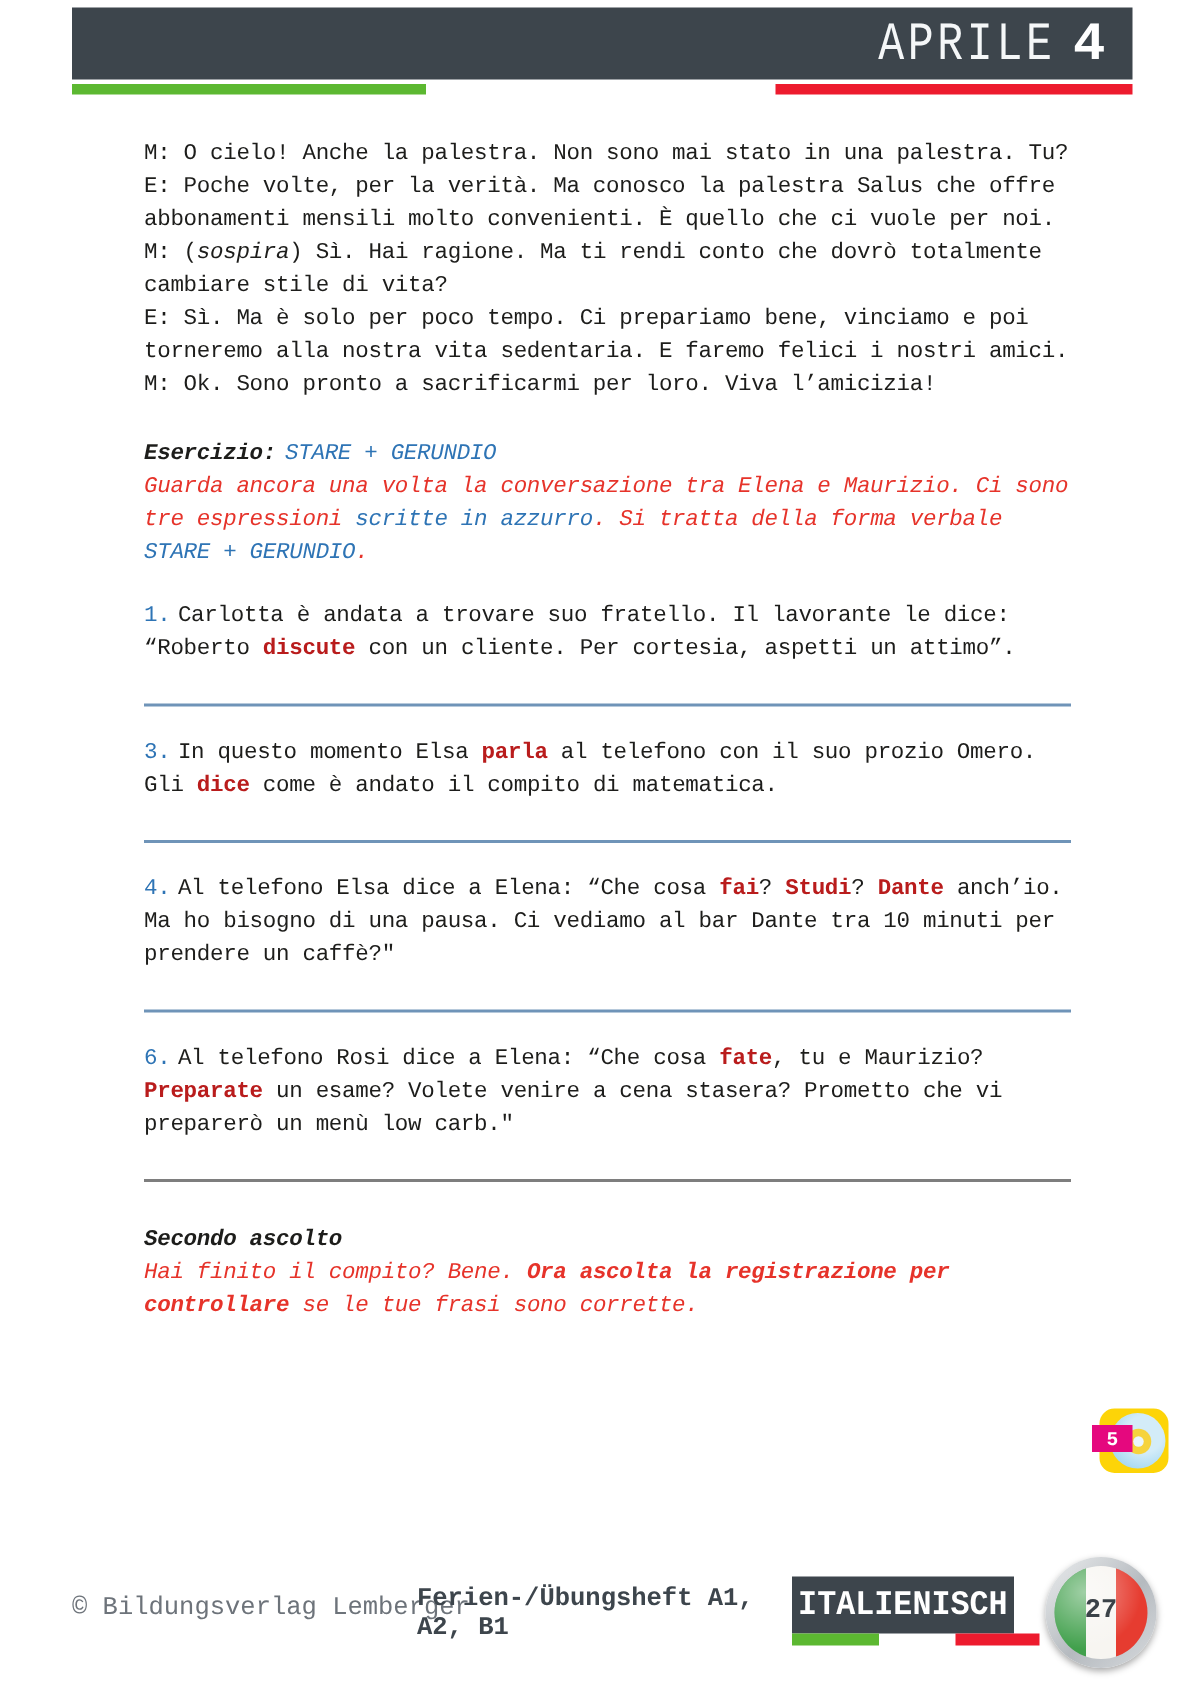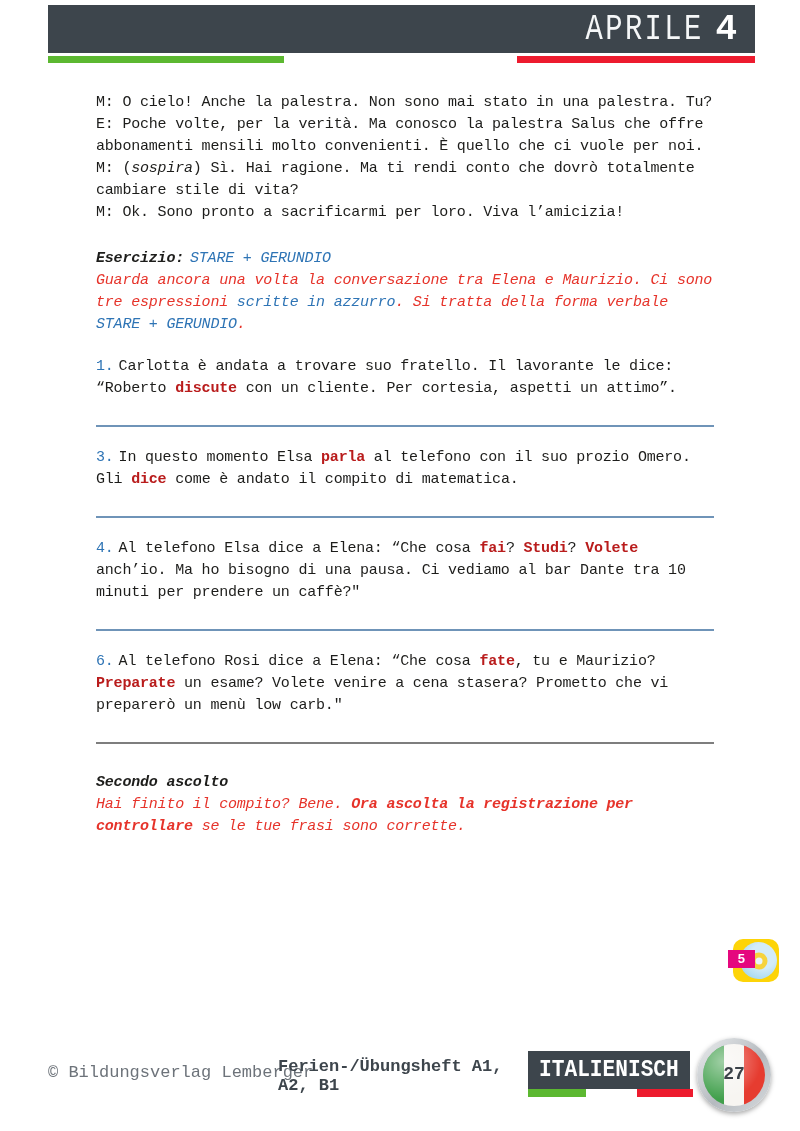--- a/index.html
+++ b/index.html
@@ -39,21 +39,21 @@
       background:radial-gradient(circle at 62% 38%, #d3ecf8 0 38%, #aedcf2 70%, #8fc9e8 100%);}
   .cd-hub{position:absolute;left:50%;top:50%;transform:translate(-50%,-50%);width:17px;height:17px;border-radius:50%;
       background:#f6d33c;display:flex;align-items:center;justify-content:center;}
   .cd-hub::after{content:"";width:7px;height:7px;border-radius:50%;background:#eaf6fc;}
   .audio-tag{position:absolute;left:-5px;top:11px;width:27px;height:18px;background:#e5087e;color:#fff;
       font-weight:bold;font-size:13px;display:flex;align-items:center;justify-content:center;}
   
   .footer{position:absolute;left:48px;top:1048px;width:720px;height:80px;}
   .copyright{position:absolute;left:0;top:15px;font-size:17px;color:#6d737a;}
   .series{position:absolute;left:230px;top:9px;width:244px;text-align:left;font-weight:bold;font-size:17px;color:#3d454c;}
-  .subject-box{position:absolute;left:480px;top:3px;width:162px;height:38px;background:#3d454c;
+  .subject-box{position:absolute;left:480px;top:3px;width:148px;height:38px;background:#3d454c;
       display:flex;align-items:center;justify-content:center;}
   .subject-box span{color:#ffffff;font-weight:bold;font-size:23px;transform:scaleX(.92);white-space:nowrap;}
   .f-stripe{position:absolute;top:41px;height:8px;}
   .f-green{left:480px;width:58px;background:#5cb831;}
   .f-red{left:589px;width:56px;background:#ed1b2e;}
   .badge{position:absolute;left:649px;top:-10px;width:74px;height:74px;border-radius:50%;
       background:linear-gradient(135deg,#eceeef 0%,#b5babf 55%,#d8dbde 100%);
       display:flex;align-items:center;justify-content:center;box-shadow:0 2px 5px rgba(0,0,0,.35);}
   .badge-flag{position:relative;width:62px;height:62px;border-radius:50%;overflow:hidden;
       background:linear-gradient(90deg,#41a04c 0 34%,#f7f5f1 34% 66%,#e63c30 66% 100%);}
@@ -71,39 +71,40 @@
     <span class="header-month">APRILE</span>
     <span class="header-num">4</span>
   </div>
   <div class="stripe stripe-green"></div>
   <div class="stripe stripe-red"></div>
 
   <div class="content">
     <p><span>M: O cielo! Anche la palestra. Non sono mai stato in una palestra. Tu?</span></p>
     <p><span>E: Poche volte, per la verità. Ma conosco la palestra Salus che offre abbonamenti mensili molto convenienti. È quello che ci vuole per noi.</span></p>
     <p><span>M: (</span><span class="seg-i">sospira</span><span>) Sì. Hai ragione. Ma ti rendi conto che dovrò totalmente cambiare stile di vita?</span></p>
+    <p><span>E: Sì. Ma è solo per poco tempo. Ci prepariamo bene, vinciamo e poi torneremo alla nostra vita sedentaria. E faremo felici i nostri amici.</span></p>
     <p><span>M: Ok. Sono pronto a sacrificarmi per loro. Viva l’amicizia!</span></p>
 
     <p class="ex-head"><span class="ex-label">Esercizio:</span><span class="ex-title">STARE + GERUNDIO</span></p>
 
     <p class="red-para"><span>Guarda ancora una volta la conversazione tra Elena e Maurizio. Ci sono tre espressioni </span><span class="seg-b">scritte in azzurro</span><span>. Si tratta della forma verbale </span><span class="seg-b">STARE + GERUNDIO</span><span>.</span></p>
 
     <div class="item">
       <p><span class="item-num">1.</span><span><span>Carlotta è andata a trovare suo fratello. Il lavorante le dice: “Roberto </span><span class="seg-bb">discute</span><span> con un cliente. Per cortesia, aspetti un attimo”.</span></span></p>
       <div class="answer-line"></div>
     </div>
 
 
     <div class="item">
       <p><span class="item-num">3.</span><span><span>In questo momento Elsa </span><span class="seg-bb">parla</span><span> al telefono con il suo prozio Omero. Gli </span><span class="seg-bb">dice</span><span> come è andato il compito di matematica.</span></span></p>
       <div class="answer-line"></div>
     </div>
 
     <div class="item">
-      <p><span class="item-num">4.</span><span><span>Al telefono Elsa dice a Elena: “Che cosa </span><span class="seg-bb">fai</span><span>? </span><span class="seg-bb">Studi</span><span>? </span><span class="seg-bb">Volete</span><span> anch’io. Ma ho bisogno di una pausa. Ci vediamo al bar Dante tra 10 minuti per prendere un caffè?"</span></span></p>
+      <p><span class="item-num">4.</span><span><span>Al telefono Elsa dice a Elena: “Che cosa </span><span class="seg-bb">fai</span><span>? </span><span class="seg-bb">Studi</span><span>? </span><span class="seg-bb">Dante</span><span> anch’io. Ma ho bisogno di una pausa. Ci vediamo al bar Dante tra 10 minuti per prendere un caffè?"</span></span></p>
       <div class="answer-line"></div>
     </div>
 
 
     <div class="item">
       <p><span class="item-num">6.</span><span><span>Al telefono Rosi dice a Elena: “Che cosa </span><span class="seg-bb">fate</span><span>, tu e Maurizio? </span><span class="seg-bb">Preparate</span><span> un esame? Volete venire a cena stasera? Prometto che vi preparerò un menù low carb."</span></span></p>
       <div class="answer-line gray"></div>
     </div>
 
     <p class="secondo">Secondo ascolto</p>

